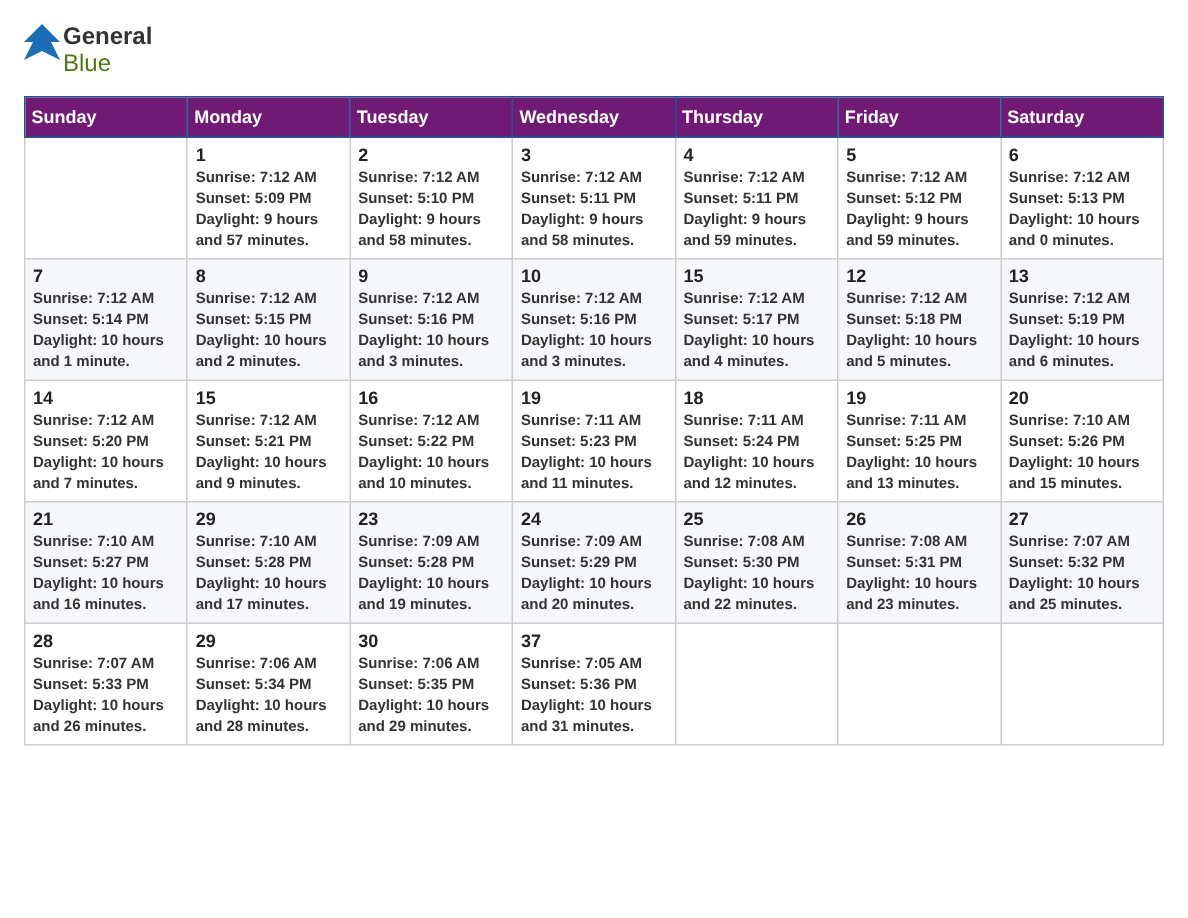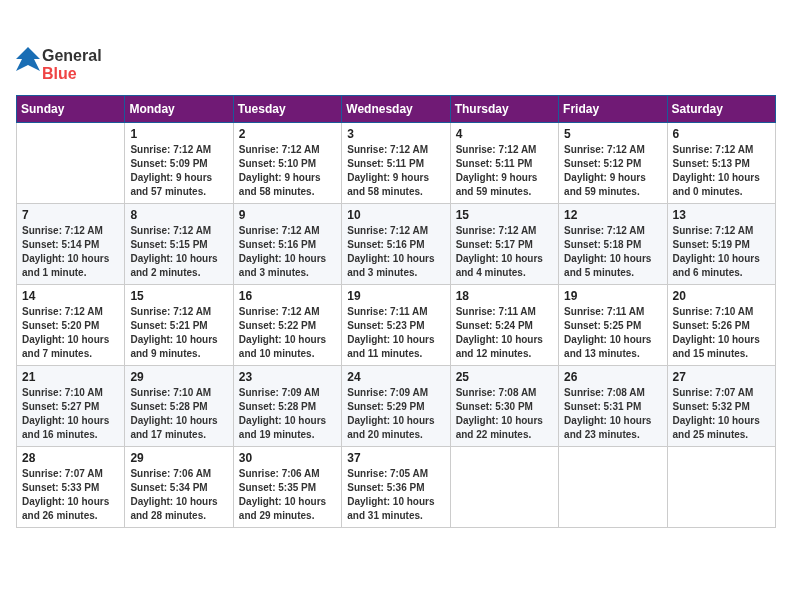--- a/index.html
+++ b/index.html
@@ -73,27 +73,27 @@
     }
     .empty-cell {
       background: #fff !important;
     }
   </style>
 </head>
 <body>
 
 <div class="header-area">
   <div class="logo">
-    <div style="display:flex;align-items:center;gap:2px;margin-top:31px;">
+    <div style="display:flex;align-items:center;gap:2px;">
       <svg width="24" height="36" viewBox="0 0 24 36">
         <polygon points="12,0 24,12 18,12 24,24 12,18 0,24 6,12 0,12" fill="#1a6eb5"></polygon>
       </svg>
       <div>
         <div><span style="font-size:16px;font-weight:bold;color:#333;">General</span></div>
-        <div><span style="font-size:16px;font-weight:bold;color:#ef4444;">Blue</span></div>
+        <div><span style="font-size:16px;font-weight:normal;color:#4d7c0f;">Blue</span></div>
       </div>
     </div>
   </div>
   <div class="title-area">
     <div class="month-year"></div>
     <div class="location"></div>
   </div>
 </div>
 
 <table class="calendar">

